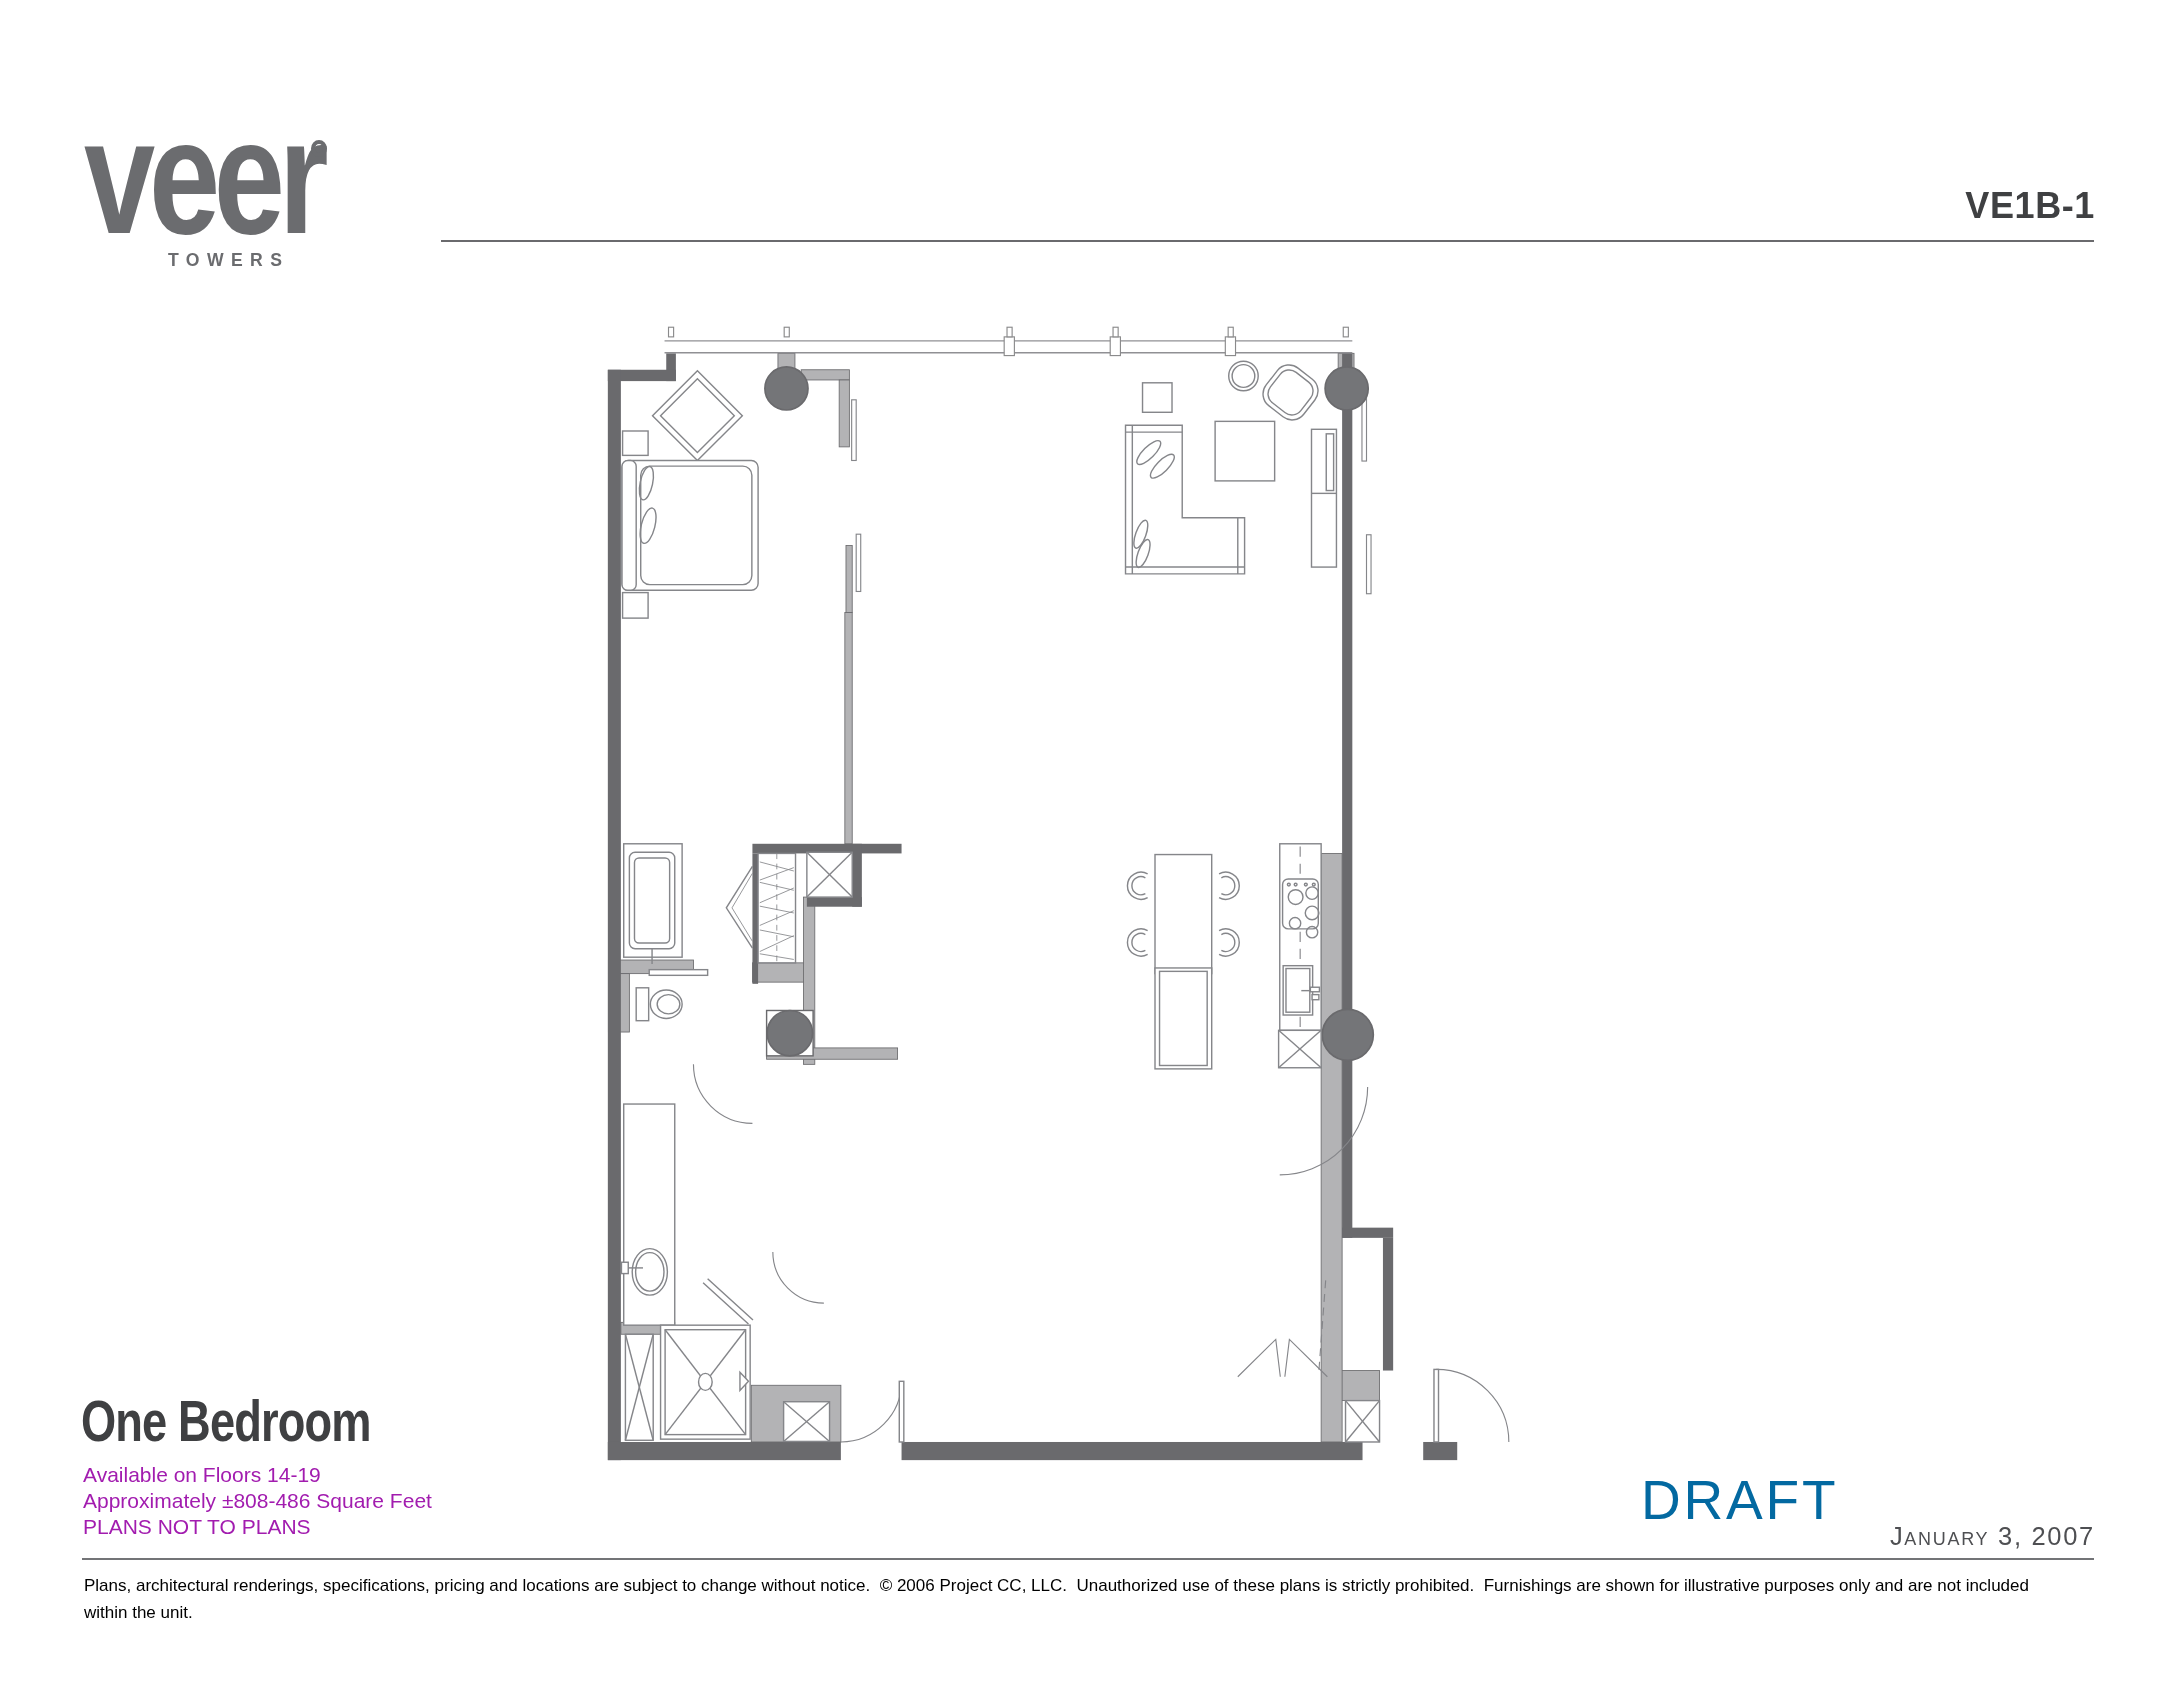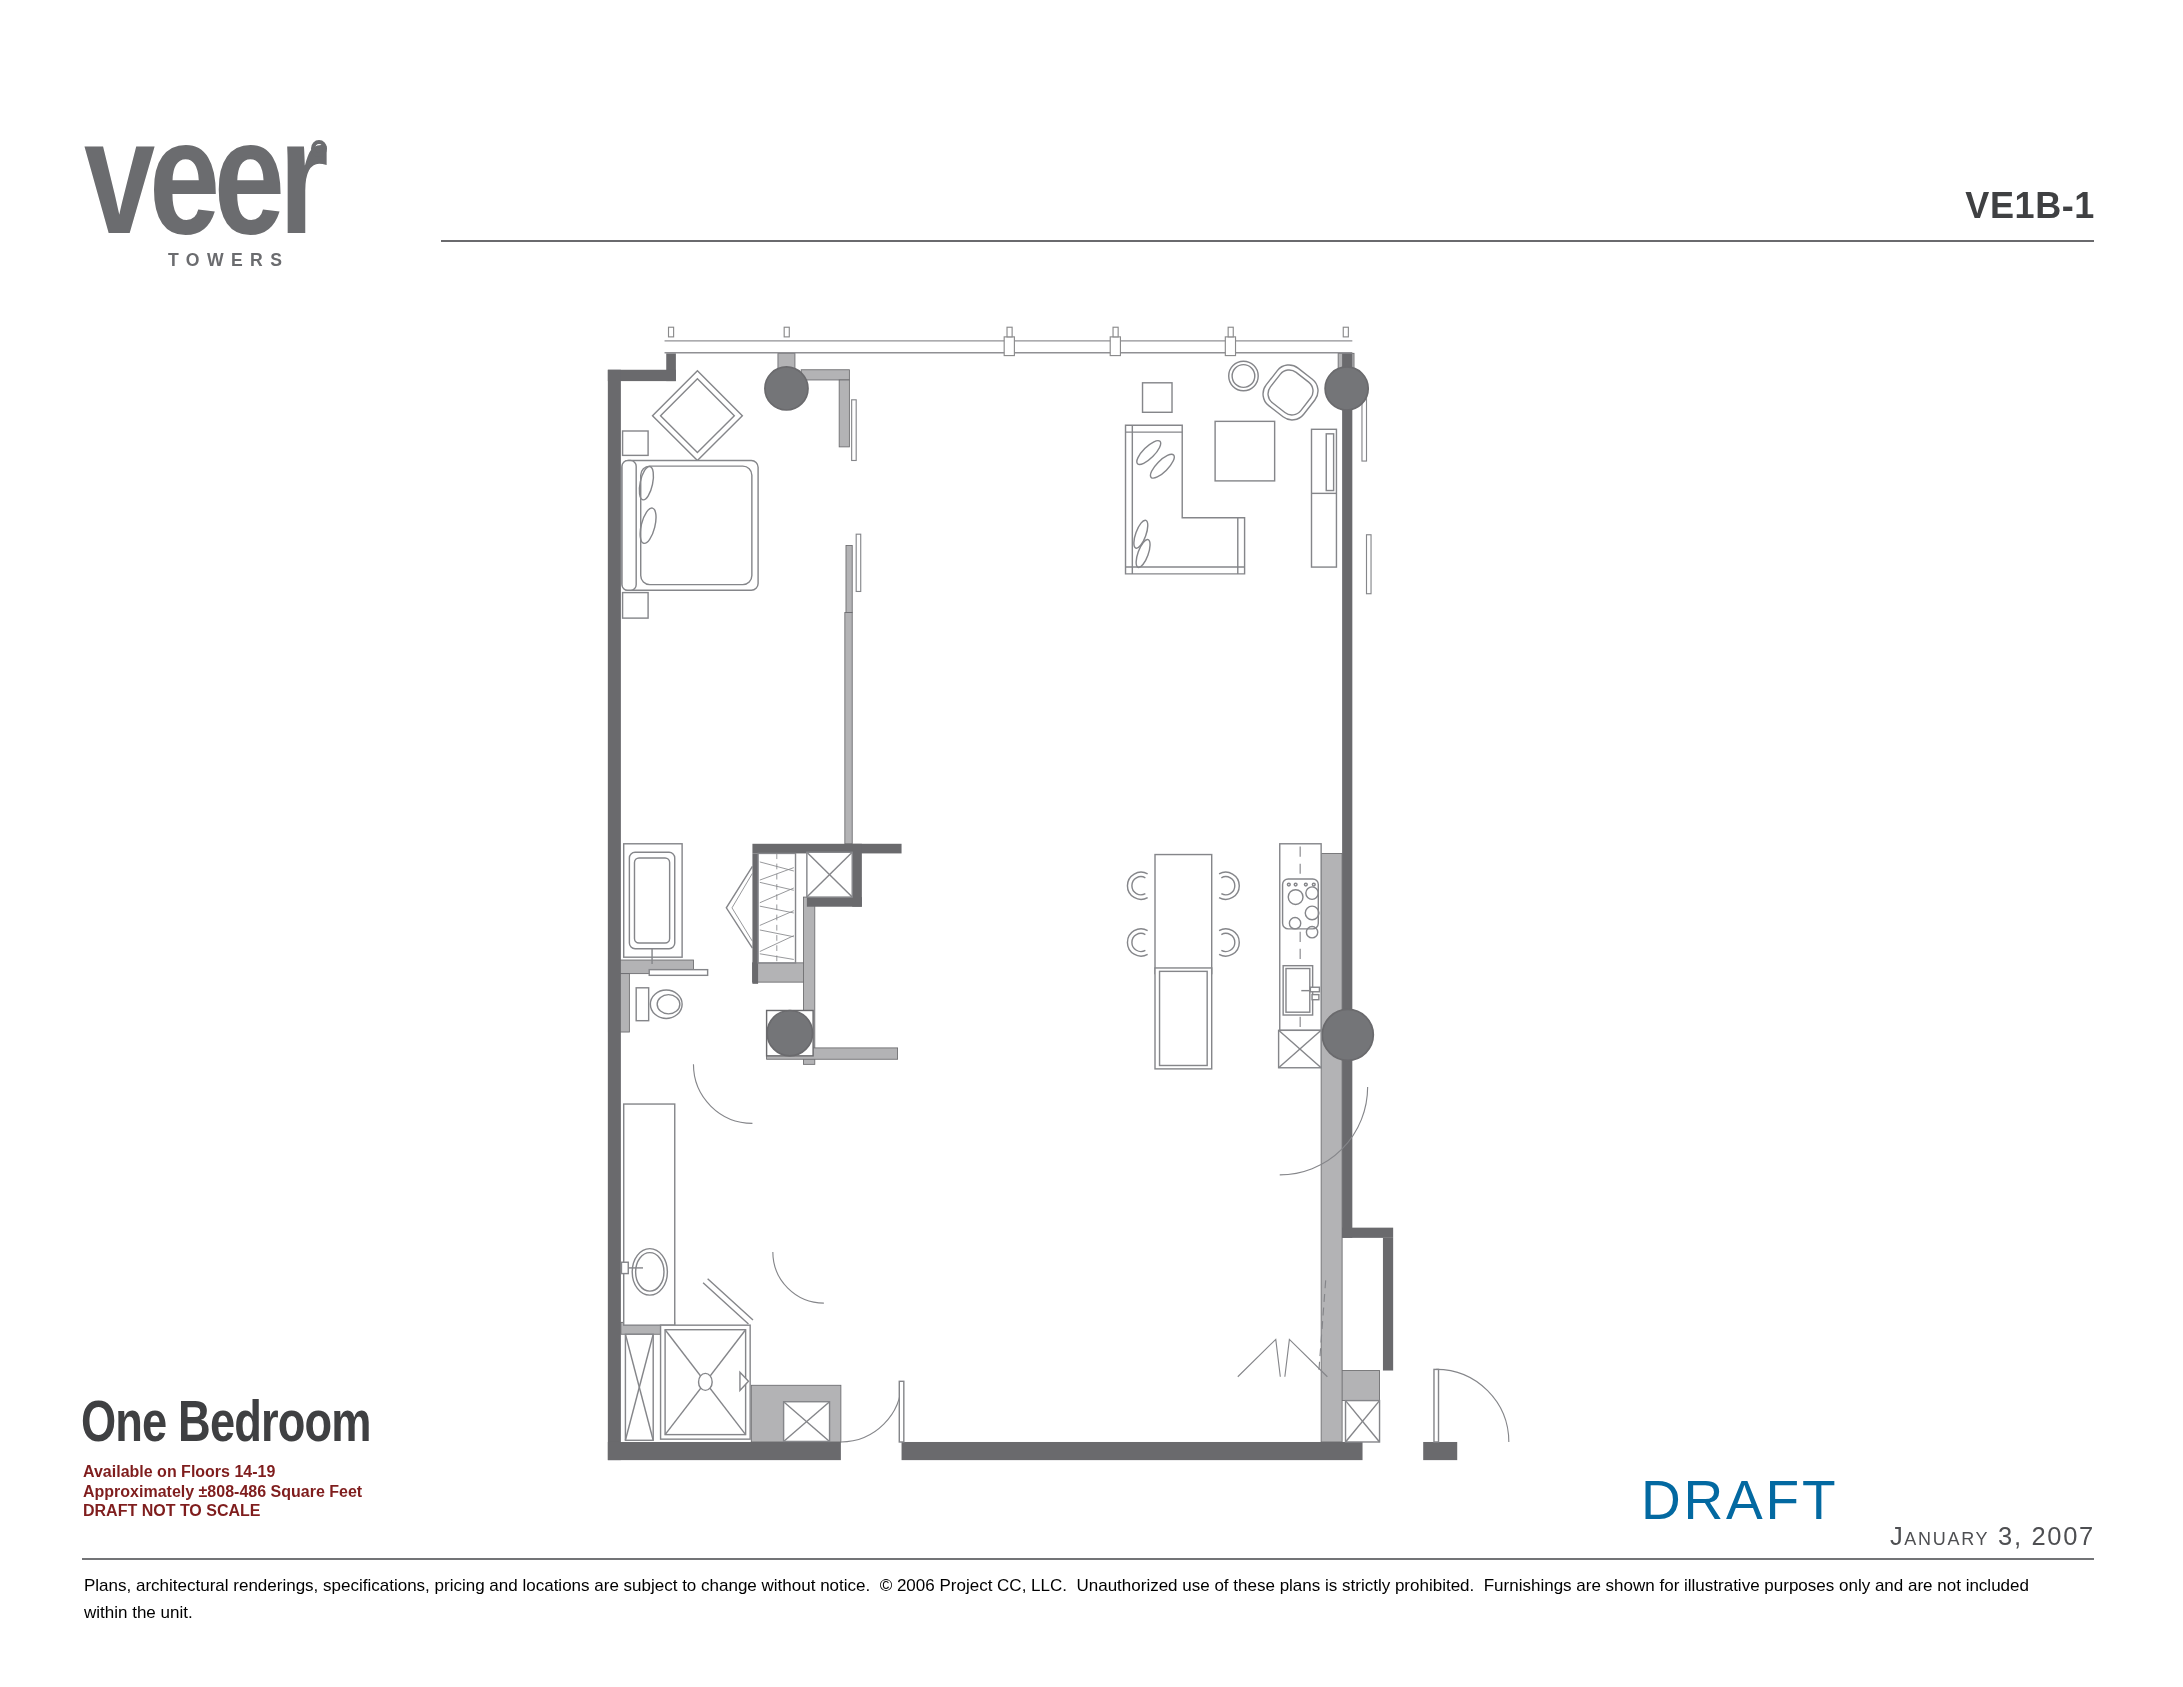--- a/index.html
+++ b/index.html
@@ -12,21 +12,21 @@
   .logo-degree{left:311px;top:140px;width:8px;height:9px;border:4.5px solid #6b6c6f;
                border-radius:50%;}
   .logo-sub{left:168px;top:250px;font-size:17.6px;font-weight:bold;letter-spacing:7.4px;
             color:#6b6c6f;}
   .plan-code{left:1758px;top:185px;width:337px;text-align:right;font-size:36px;
              font-weight:bold;color:#3f4042;letter-spacing:0.6px;}
   .rule-top{left:441px;top:240px;width:1653px;height:2.3px;background:#6a6a6d;}
   
   .plan-title{left:81px;top:1387px;font-size:58px;font-weight:bold;color:#3f4042;
               letter-spacing:-1.1px;transform:scaleX(.78);transform-origin:left top;white-space:nowrap;}
-  .plan-meta{left:83px;top:1462px;font-size:16px;color:#7f1d1d;line-height:1.23;white-space:nowrap;font-weight:bold;}
+  .plan-meta{left:83px;top:1462px;font-size:21px;color:#a21caf;line-height:1.23;white-space:nowrap;}
   
   .draft{left:1641px;top:1468px;width:454px;text-align:left;font-size:55px;color:#0369a1;
          letter-spacing:2.8px;font-weight:normal;}
   .draft-date{left:1641px;top:1522px;width:454px;text-align:right;font-size:25.5px;color:#4e4f52;
               letter-spacing:1.7px;font-variant:small-caps;}
   .rule-bottom{left:82px;top:1558px;width:2012px;height:1.7px;background:#737477;}
   .disclaimer{left:84px;top:1572px;width:1956px;font-size:17px;color:#000000;
               line-height:1.6;white-space:pre-wrap;}
   svg{position:absolute;left:0;top:0;}
   .fl{stroke:#85868a;stroke-width:2.5;fill:none;}
@@ -259,20 +259,20 @@
 <div class="abs logo-main">veer</div>
 <div class="abs logo-degree"></div>
 <div class="abs logo-sub">TOWERS</div>
 <div class="abs plan-code">VE1B-1</div>
 <div class="abs rule-top"></div>
 
 <div class="abs plan-title">One Bedroom</div>
 <div class="abs plan-meta">
   <div>Available on Floors 14-19</div>
   <div>Approximately ±808-486 Square Feet</div>
-  <div>DRAFT NOT TO SCALE</div>
+  <div>PLANS NOT TO PLANS</div>
 </div>
 
 <div class="abs draft">DRAFT</div>
 <div class="abs draft-date">January 3, 2007</div>
 <div class="abs rule-bottom"></div>
 <div class="abs disclaimer">Plans, architectural renderings, specifications, pricing and locations are subject to change without notice.  © 2006 Project CC, LLC.  Unauthorized use of these plans is strictly prohibited.  Furnishings are shown for illustrative purposes only and are not included within the unit.</div>
 
 
 </body></html>

